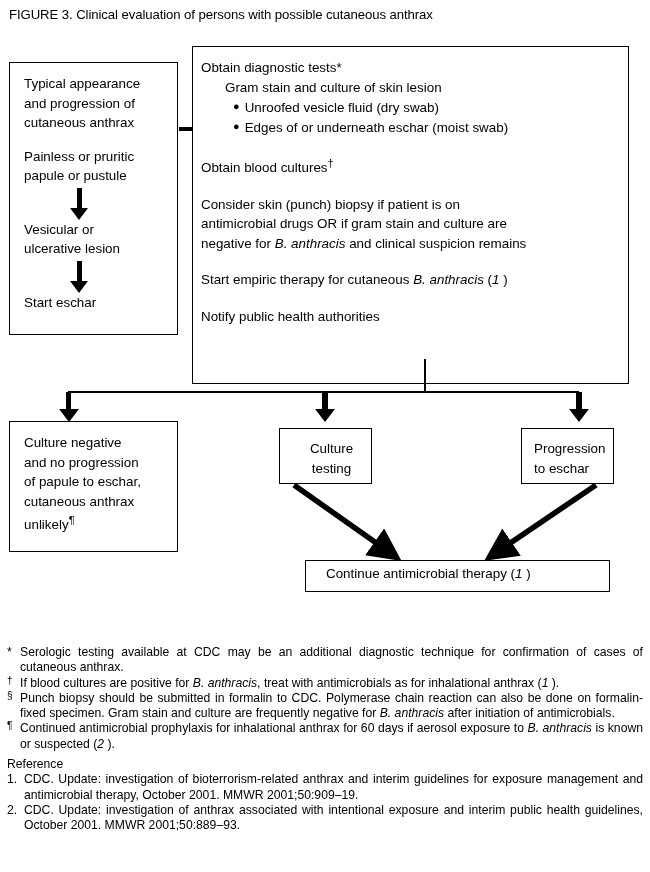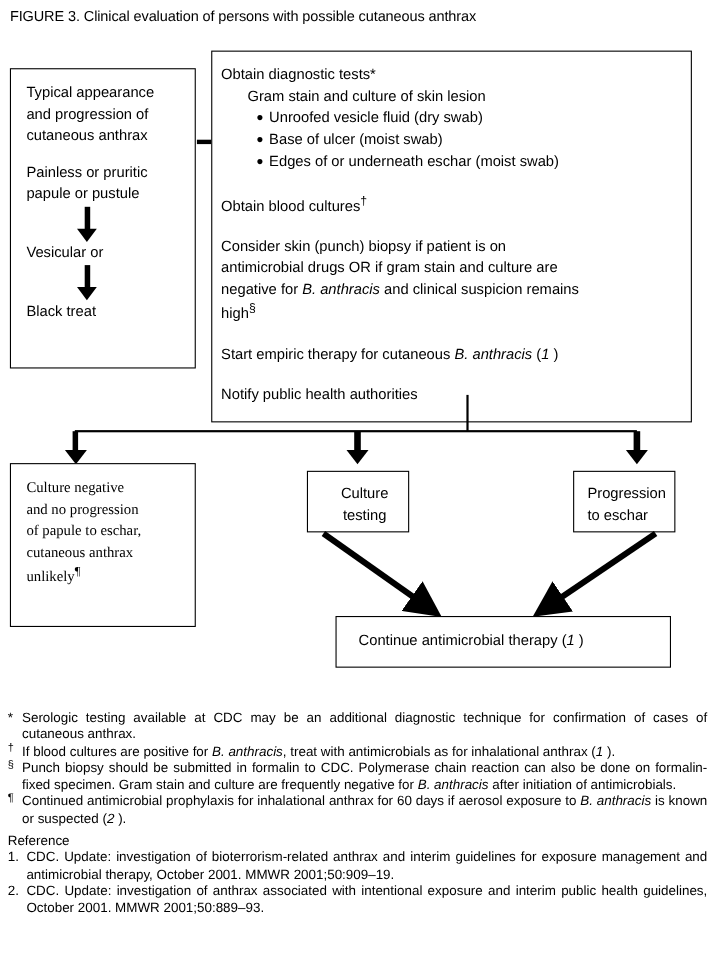--- a/index.html
+++ b/index.html
@@ -72,38 +72,37 @@
   }
   #box-diagnostics .l0 { margin: 0; }
   #box-diagnostics .l1 { margin: 0; padding-left: 24px; }
   #box-diagnostics .l2 { margin: 0; padding-left: 44px; text-indent: -12px; }
   #box-diagnostics .spacer { height: 17px; }
   .bul { font-size: 11px; vertical-align: 1.5px; padding-right: 5px; }
 
   
   #box-culture-negative {
     left: 9px; top: 421px;
-    width: 169px; height: 149px;
+    width: 169px; height: 131px;
     padding: 11px 0 0 14px;
-    font-family: Liberation Serif, serif;
   }
   #box-culture-positive {
     left: 279px; top: 428px;
     width: 93px; height: 56px;
     padding: 10px 0 0 12px;
     text-align: center;
   }
   #box-progression-eschar {
     left: 521px; top: 428px;
     width: 93px; height: 56px;
     padding: 10px 0 0 12px;
   }
   #box-continue-therapy {
     left: 305px; top: 560px;
-    width: 305px; height: 47px;
+    width: 305px; height: 32px;
     padding: 0 0 4px 20px;
     display: flex; align-items: center;
   }
 
   
   .ln { position: absolute; background: #000; }
 
   
   #arrow-lr-shaft { left: 179px; top: 126.5px; width: 22px; height: 4.5px; }
   #arrow-lr-head {
@@ -182,43 +181,42 @@
   <div class="blk">and progression of</div>
   <div class="blk">cutaneous anthrax</div>
   <div class="gap"></div>
   <div class="blk">Painless or pruritic</div>
   <div class="blk">papule or pustule</div>
   <div class="vararrow">
     <span class="shaft"></span>
       <span class="head"></span>
   </div>
   <div class="blk">Vesicular or</div>
+  <div class="blk">ulcerative lesion</div>
   <div class="vararrow">
     <span class="shaft"></span>
       <span class="head"></span>
   </div>
-  <div class="blk">Black treat</div>
+  <div class="blk">Start eschar</div>
 </div>
 
 <div class="ln" id="arrow-lr-shaft"></div>
 <div id="arrow-lr-head"></div>
 
 <div class="box" id="box-diagnostics">
   <div class="l0">Obtain diagnostic tests*</div>
   <div class="l1">Gram stain and culture of skin lesion</div>
   <div class="l2"><span class="bul">●</span><span>Unroofed vesicle fluid (dry swab)</span></div>
-  <div class="l2"><span class="bul">●</span><span>Base of ulcer (moist swab)</span></div>
   <div class="l2"><span class="bul">●</span><span>Edges of or underneath eschar (moist swab)</span></div>
   <div class="spacer"></div>
   <div class="l0"><span>Obtain blood cultures</span><sup>†</sup></div>
   <div class="spacer"></div>
   <div class="l0">Consider skin (punch) biopsy if patient is on</div>
   <div class="l0">antimicrobial drugs OR if gram stain and culture are</div>
   <div class="l0"><span>negative for </span><span class="it">B. anthracis</span><span> and clinical suspicion remains</span></div>
-  <div class="l0"><span>high</span><sup>§</sup></div>
   <div class="spacer"></div>
   <div class="l0"><span>Start empiric therapy for cutaneous </span><span class="it">B. anthracis</span><span> (</span><span class="it">1</span><span> )</span></div>
   <div class="spacer"></div>
   <div class="l0">Notify public health authorities</div>
 </div>
 
 <div class="ln" id="stem-main"></div>
 <div class="ln" id="bar-dist"></div>
 
 <div class="down-arrow" id="darrow-left">

